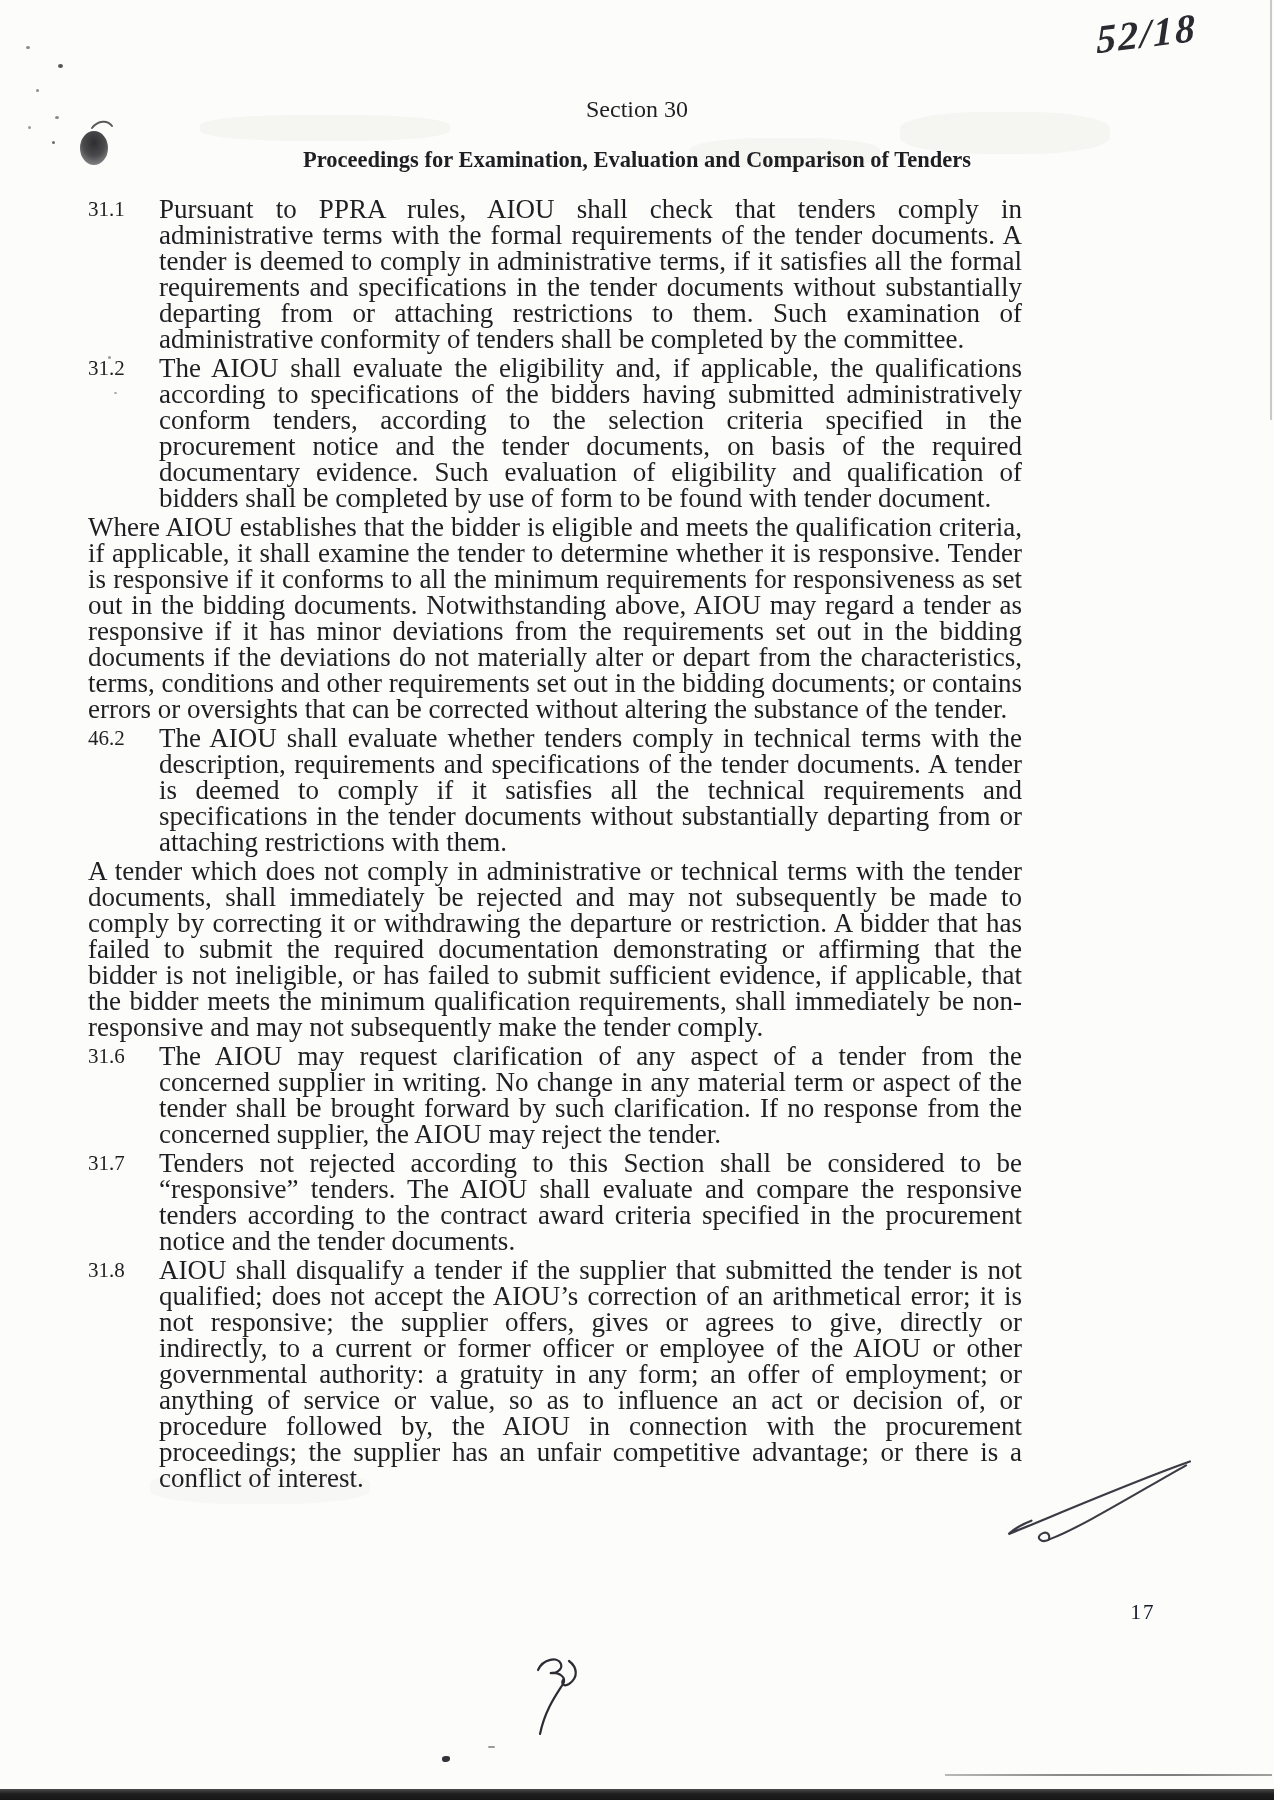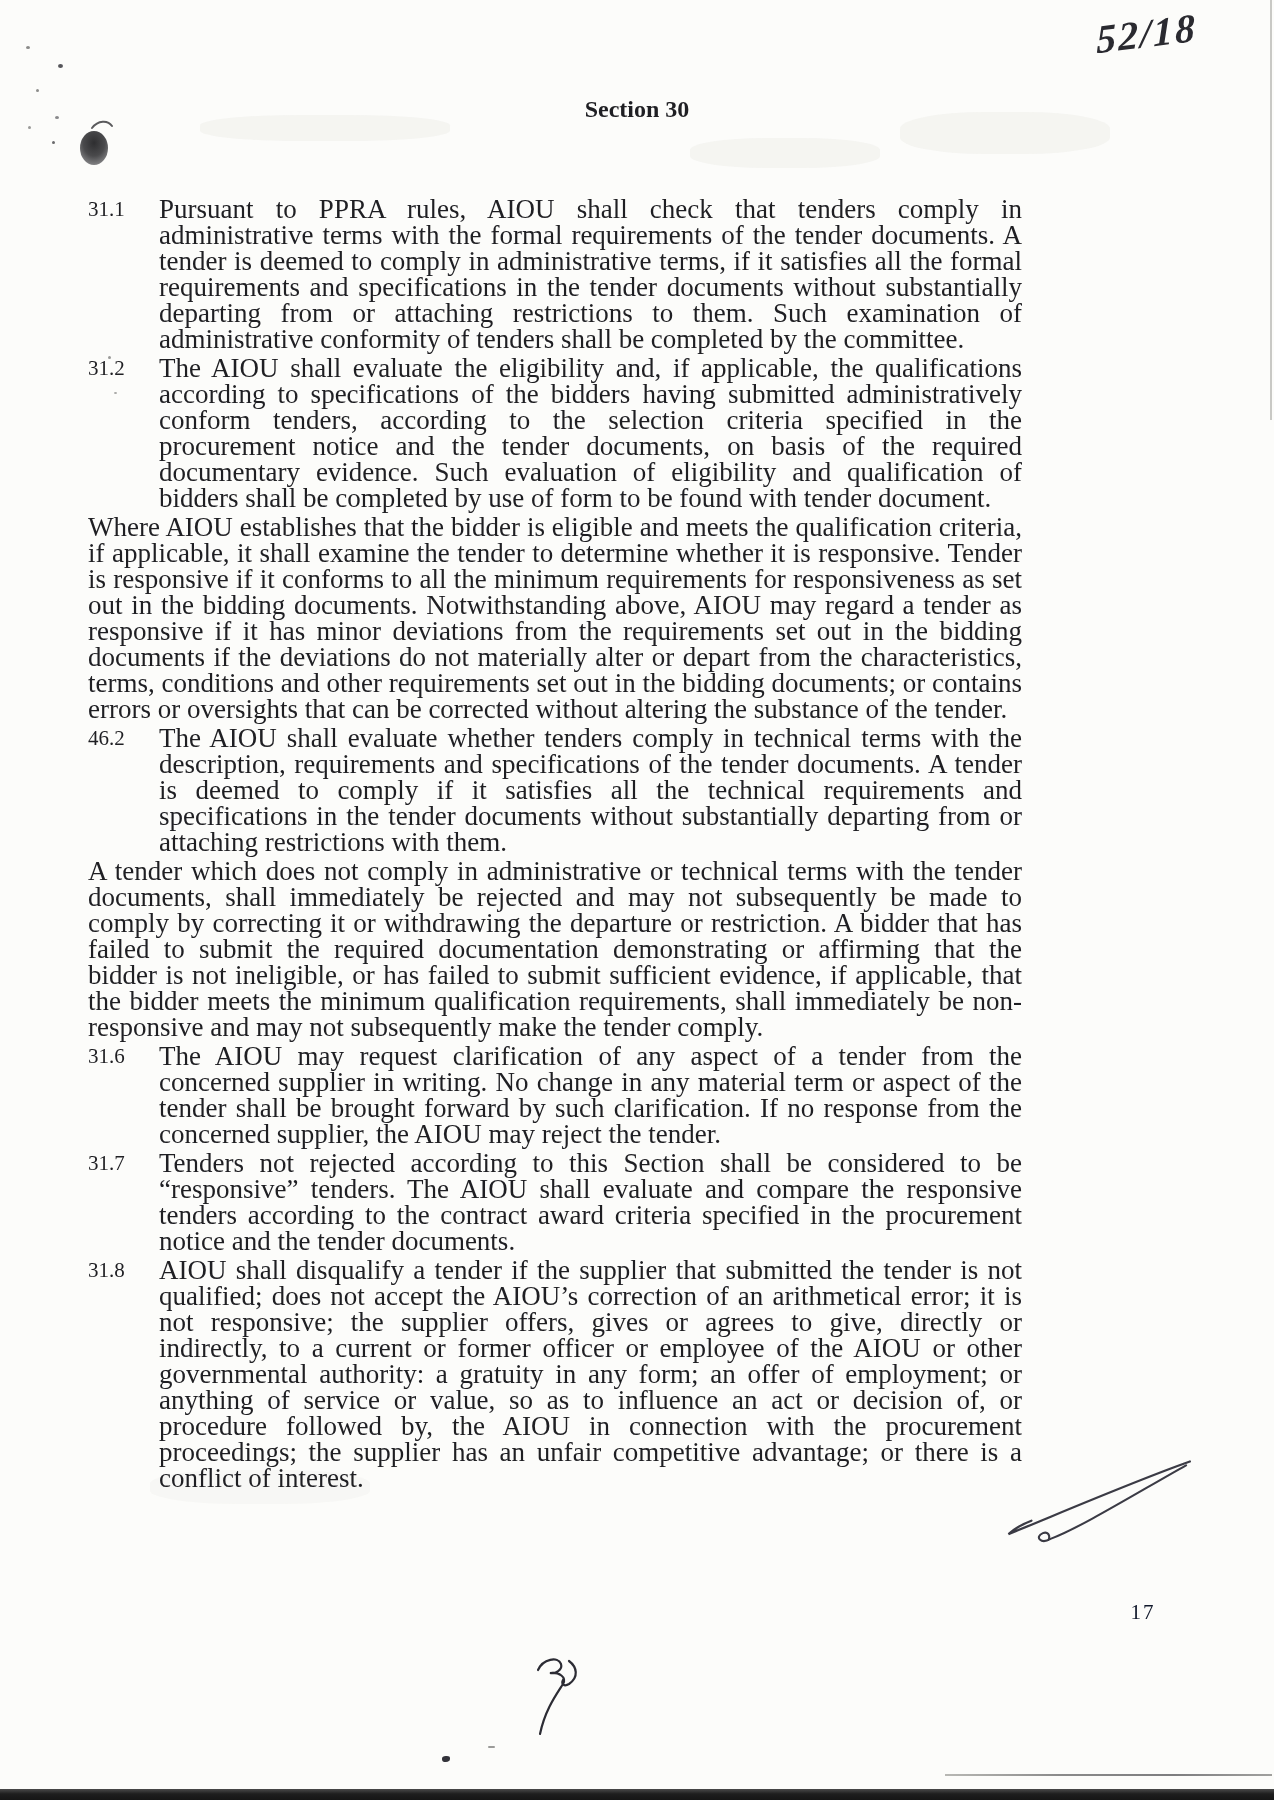--- a/index.html
+++ b/index.html
@@ -22,21 +22,21 @@
 
   .hand-ref{
     position:absolute;left:1096px;top:10px;
     font-style:italic;font-weight:bold;
     font-size:40px;color:#2a2a30;
     transform:rotate(-7deg) skewX(-6deg);
     letter-spacing:2px;
   }
   .section-heading{
     position:absolute;left:0;top:96px;width:100%;
-    text-align:center;font-size:24px;font-weight:bold;margin:0;
+    text-align:center;font-size:24px;font-weight:normal;margin:0;
   }
   .doc-title{
     position:absolute;left:0;top:147px;width:100%;
     text-align:center;font-size:22.5px;font-weight:bold;margin:0;
   }
   .paras{
     position:absolute;left:88px;top:196px;width:934px;
   }
   .row{display:flex;margin-bottom:3px;gap:7px;}
   .num{flex:0 0 64px;font-size:21px;line-height:26.6px;}
@@ -103,20 +103,21 @@
         <stop offset="100%" stop-color="#8c8c8e"></stop>
       </radialGradient>
     </defs>
     <path d="M 20 10 C 26 2 36 2 40 8" fill="none" stroke="#5a5a5c" stroke-width="2" stroke-linecap="round"></path>
     <ellipse cx="22" cy="30" rx="14" ry="17" fill="url(#blobg)"></ellipse>
   </svg>
 
   <div class="hand-ref">52/18</div>
 
   <h1 class="section-heading">Section 30</h1>
+  <h2 class="doc-title">Proceedings for Examination, Evaluation and Comparison of Tenders</h2>
 
   <div class="paras">
     <div class="row">
       <div class="num">31.1</div>
       <div class="txt">Pursuant to PPRA rules, AIOU shall check that tenders comply in administrative terms with the formal requirements of the tender documents. A tender is deemed to comply in administrative terms, if it satisfies all the formal requirements and specifications in the tender documents without substantially departing from or attaching restrictions to them. Such examination of administrative conformity of tenders shall be completed by the committee.</div>
     </div>
     <div class="row">
       <div class="num">31.2</div>
       <div class="txt">The AIOU shall evaluate the eligibility and, if applicable, the qualifications according to specifications of the bidders having submitted administratively conform tenders, according to the selection criteria specified in the procurement notice and the tender documents, on basis of the required documentary evidence. Such evaluation of eligibility and qualification of bidders shall be completed by use of form to be found with tender document.</div>
     </div>

